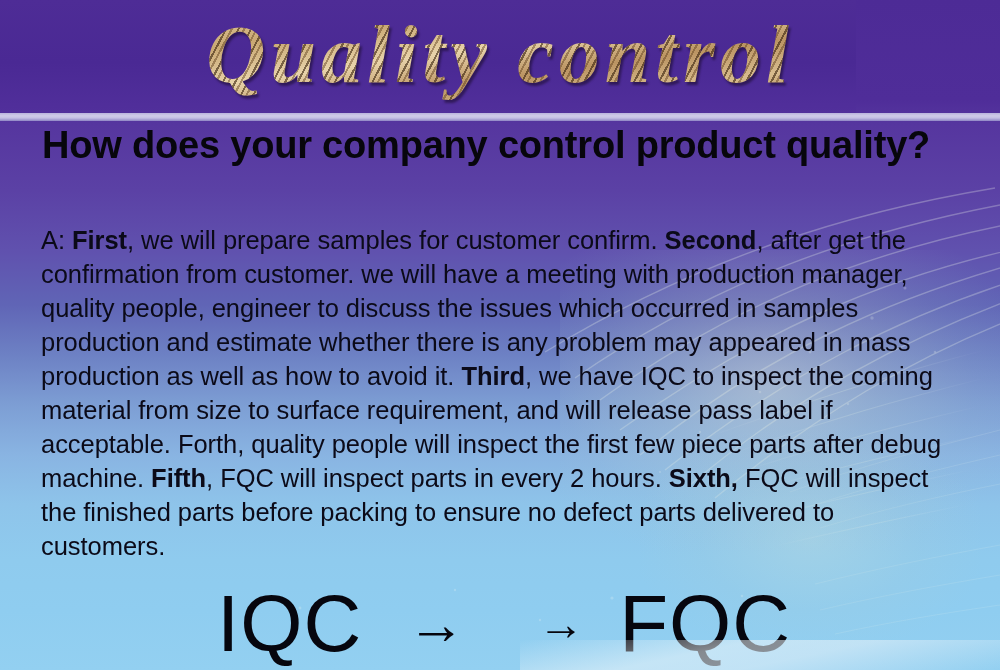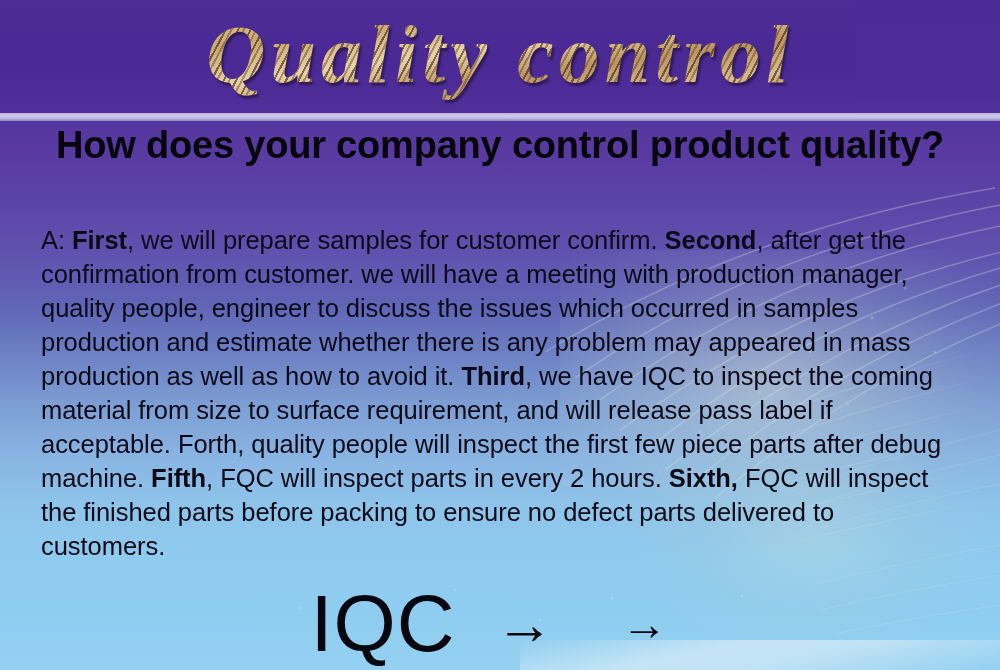--- a/index.html
+++ b/index.html
@@ -111,21 +111,21 @@
 
   
   .body-wrap {
     position: absolute;
     left: 0; top: 121px;
     width: 1000px;
     padding: 0;
   }
   .q-heading {
     position: absolute;
-    left: 56px; top: 1px;
+    left: 42px; top: 1px;
     width: 905px;
     font-size: 38px;
     font-weight: 700;
     line-height: 47px;
     color: #07060c;
     letter-spacing: -0.2px;
   }
   .answer {
     position: absolute;
     left: 41px; top: 102px;
@@ -142,21 +142,21 @@
   .flow {
     position: absolute;
     left: 0; top: 578px;
     width: 1000px;
     height: 92px;
   }
   .flow-inner {
     display: flex;
     align-items: center;
     justify-content: center;
-    gap: 0px;
+    gap: 5px;
     height: 92px;
     padding-left: 8px;
   }
   .flow-label {
     font-size: 80px;
     font-weight: 400;
     color: #06060e;
     line-height: 86px;
     letter-spacing: 1px;
   }
@@ -253,18 +253,19 @@
   <div class="body-wrap">
     <div class="q-heading">How does your company control product quality?</div>
     <div class="answer">A: <b>First</b>, we will prepare samples for customer confirm. <b>Second</b>, after get the confirmation from customer. we will have a meeting with production manager, quality people, engineer to discuss the issues which occurred in samples production and estimate whether there is any problem may appeared in mass production as well as how to avoid it. <b>Third</b>, we have IQC to inspect the coming material from size to surface requirement, and will release pass label if acceptable. Forth, quality people will inspect the first few piece parts after debug machine. <b>Fifth</b>, FQC will inspect parts in every 2 hours. <b>Sixth,</b> FQC will inspect the finished parts before packing to ensure no defect parts delivered to customers.</div>
   </div>
 
   <div class="flow">
     <div class="flow-inner">
       <span class="flow-label">IQC</span>
       <span class="flow-arrow arrow-1">→</span>
       <span class="flow-arrow arrow-2">→</span>
+      <span class="flow-label">FQC</span>
     </div>
   </div>
 
   <div class="bottom-streak"></div>
 
 </div>
 
 </body></html>

